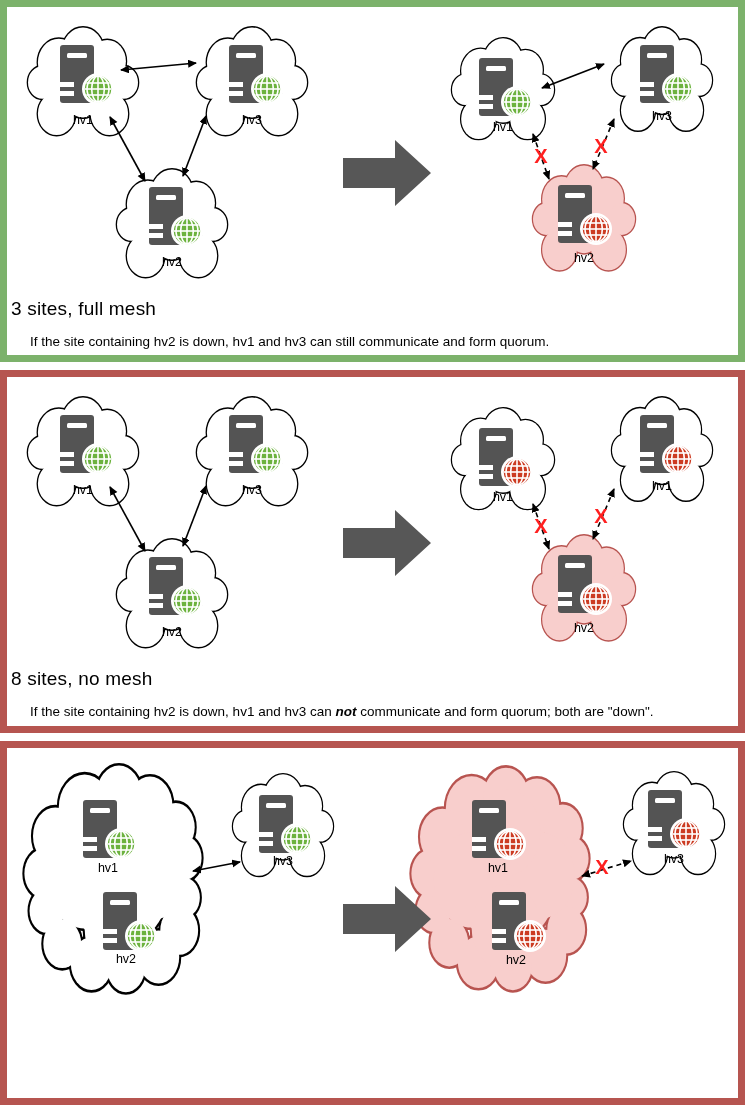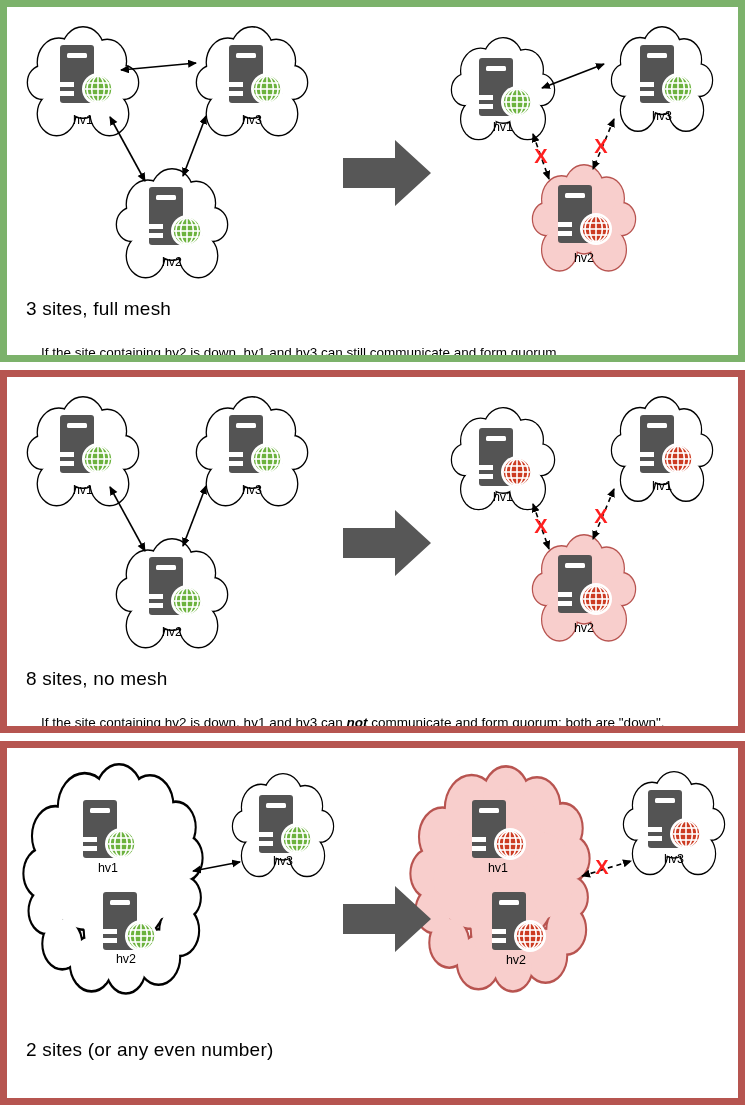--- a/index.html
+++ b/index.html
@@ -4,22 +4,22 @@
 <style>
   html,body{margin:0;padding:0;background:#fff;}
   .page{width:745px;height:1105px;background:#fff;font-family:"Liberation Sans","DejaVu Sans",sans-serif;}
   .panel{box-sizing:border-box;position:relative;width:745px;overflow:hidden;background:#fff;}
   .panel-ok{border:7px solid #7CB26B;height:362px;}
   .panel-bad{border:7px solid #B65550;}
   .panel + .panel{margin-top:8px;}
   #panel-2{height:363px;}
   #panel-3{height:364px;}
   .diagram{display:block;}
-  .panel-title{position:absolute;left:19px;top:291px;margin:0;font-size:19px;font-weight:400;color:#000;letter-spacing:.2px;}
-  .panel-desc{position:absolute;left:19px;top:323px;margin:15px;font-size:13.5px;color:#000;}
+  .panel-title{position:absolute;left:4px;top:291px;margin:0;font-size:19px;font-weight:400;color:#000;letter-spacing:.2px;}
+  .panel-desc{position:absolute;left:19px;top:323px;margin:4px;font-size:13.5px;color:#000;}
   
   .sp use{stroke-width:2.4;}
   .cloud-up .sp use{fill:#fff;stroke:#000;}
   .cloud-up .fp use{fill:#fff;}
   .cloud-down .sp use{fill:#F8CECC;stroke:#B85450;}
   .cloud-down .fp use{fill:#F8CECC;}
   .globe-green{color:#6CB23E;}
   .globe-red{color:#CC3B22;}
   .link{stroke:#000;stroke-width:1.6;fill:none;}
   .dashed{stroke-dasharray:5 4;}
@@ -303,16 +303,15 @@
       <text class="nl" x="126" y="963">hv2</text>
       <text class="nl" x="283" y="865">hv3</text>
       <text class="nl" x="498" y="872">hv1</text>
       <text class="nl" x="516" y="964">hv2</text>
       <text class="nl" x="674" y="863">hv3</text>
 
       <text class="xmark" x="602" y="874">X</text>
 
       <path class="transition-arrow" d="M343,904 H395 V886 L431,919 L395,952 V934 H343 Z"></path>
     </svg>
-    <h2 class="panel-title">2 sites (or any even number)</h2>
   </section>
 
 </div>
 
 </body></html>

